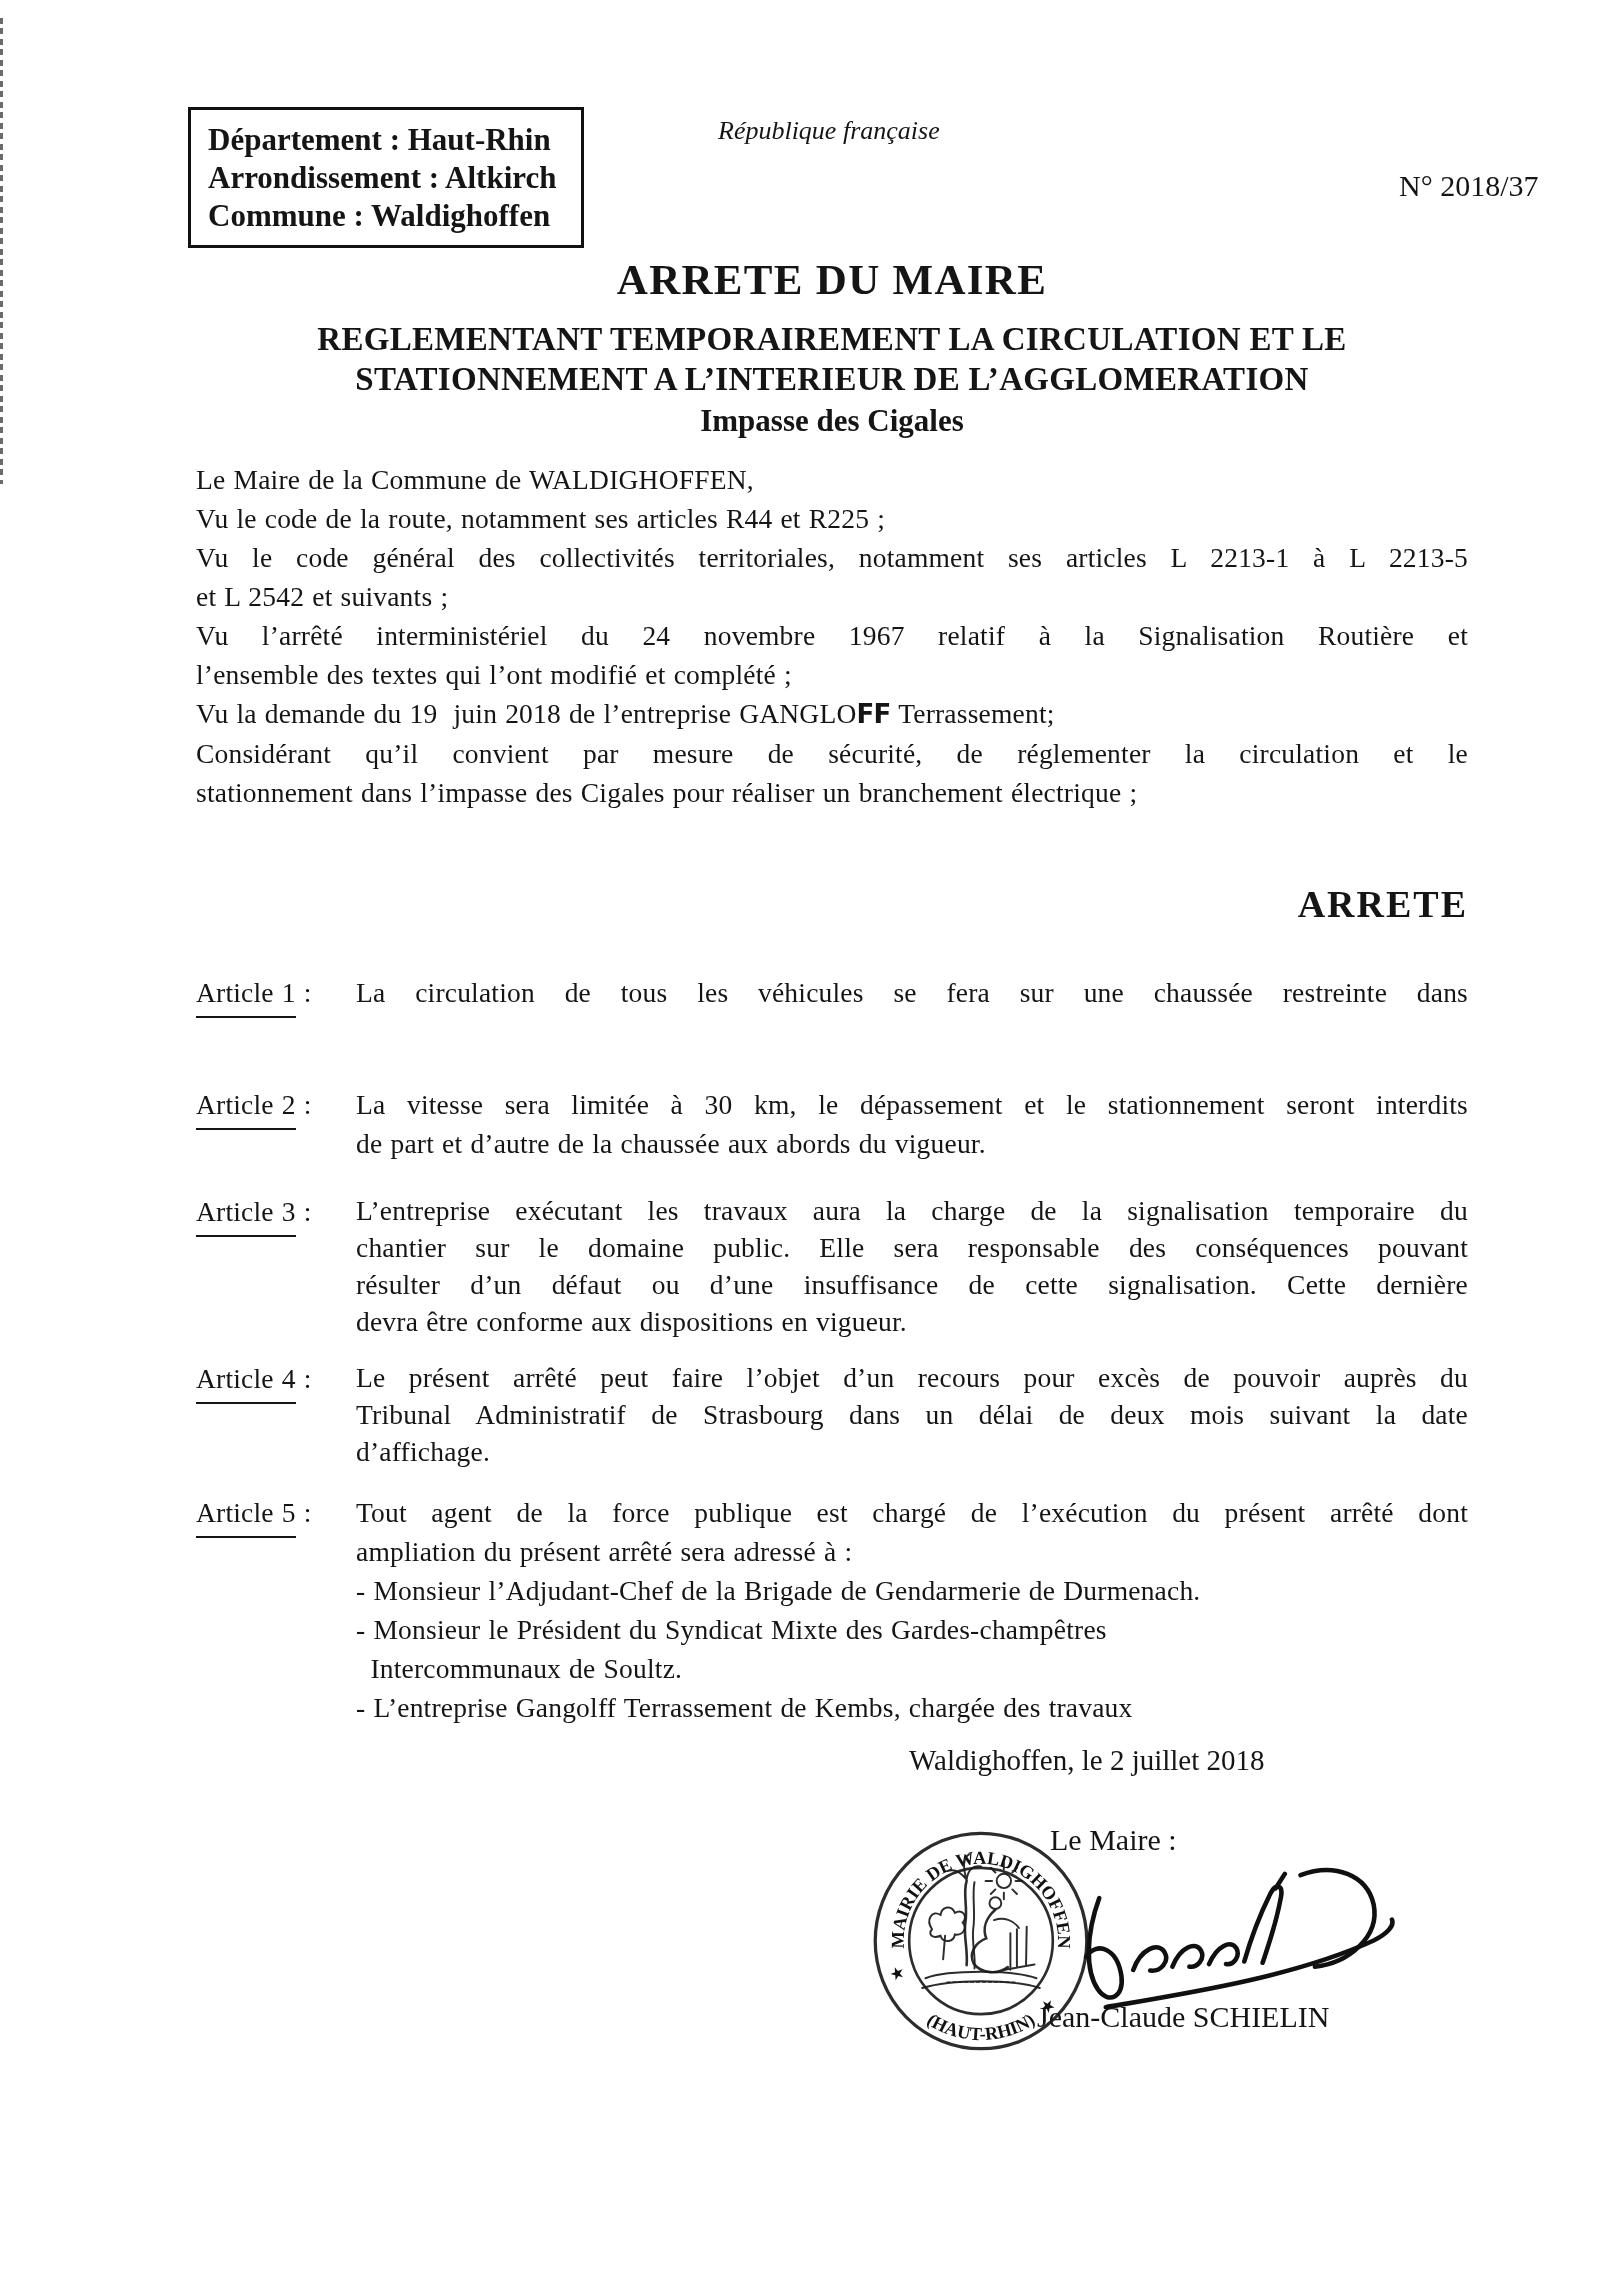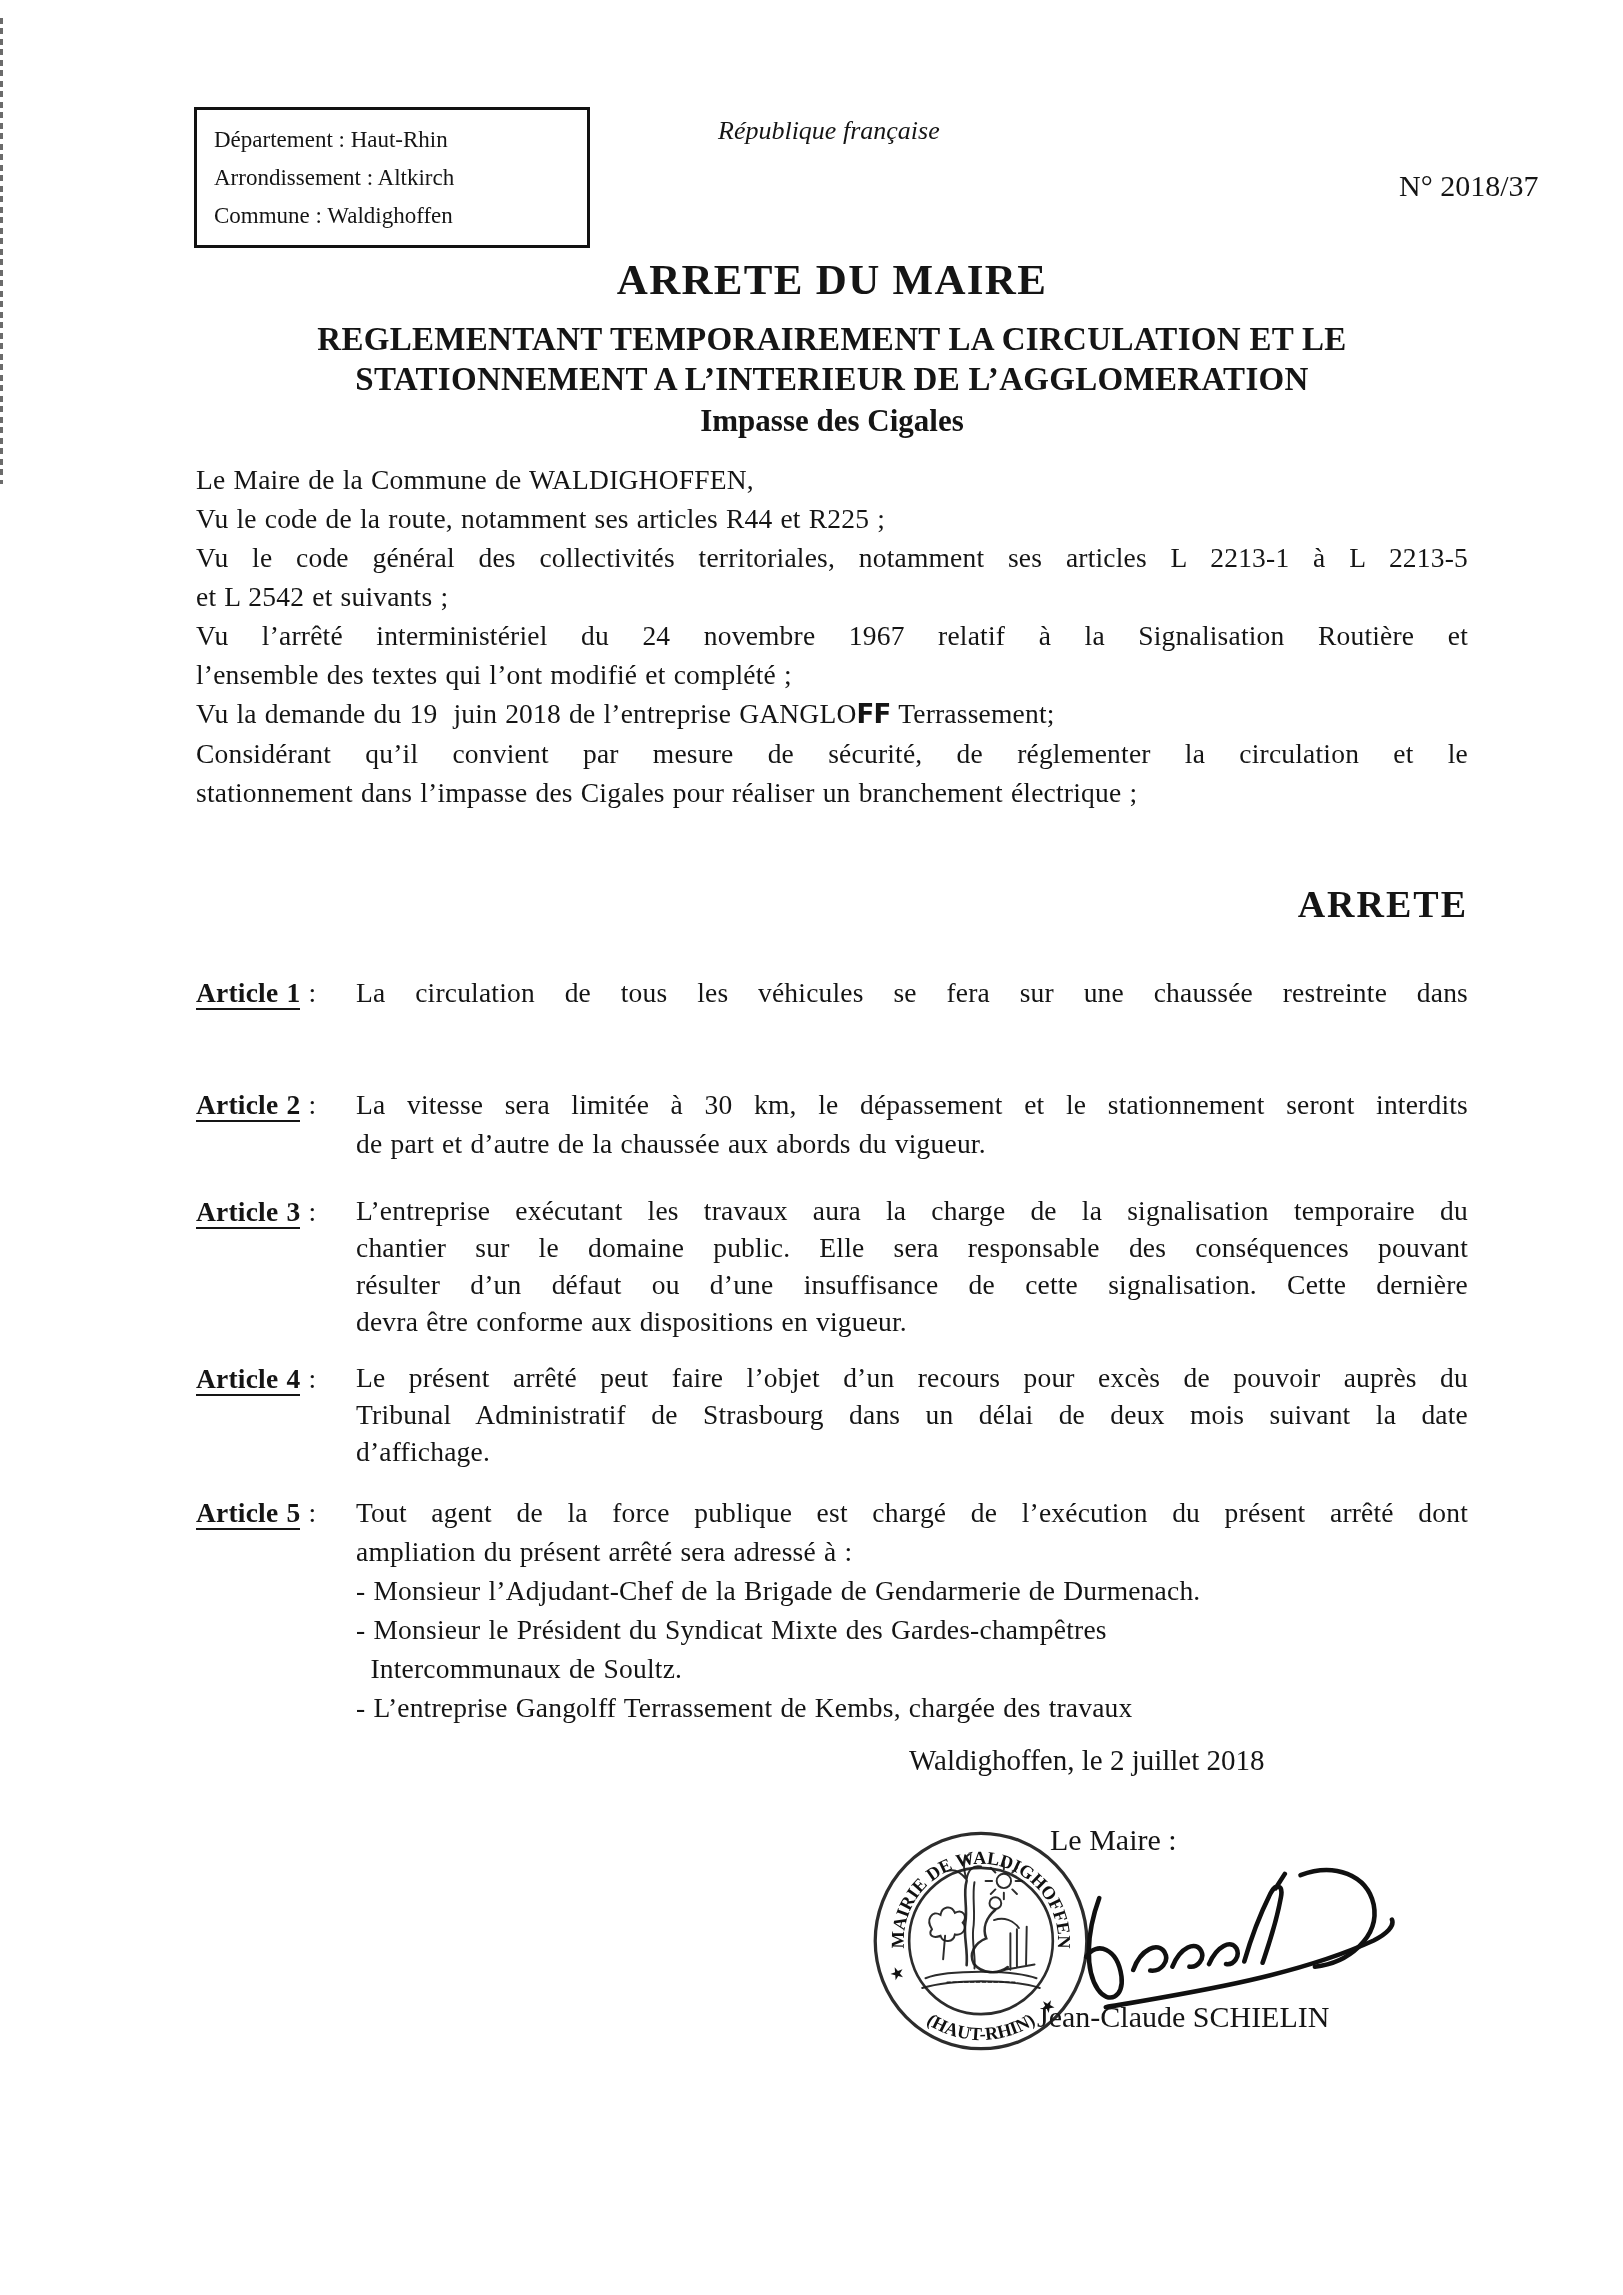--- a/index.html
+++ b/index.html
@@ -11,39 +11,39 @@
   .abs{position:absolute;}
   .body-text{font-size:27.5px; line-height:39px; letter-spacing:0.2px; word-spacing:1px;}
   .line{min-height:39px;}
   .jl{text-align:justify; text-align-last:justify;}
   .pre{white-space:pre-wrap;}
   .bold{font-weight:bold;}
   
   .scan-dash{left:0; top:18.3px; width:3.3px; height:466px;
     background:repeating-linear-gradient(to bottom,#3a3a3a 0 5.9px,transparent 5.9px 10.5px); opacity:.75;}
   
-  .hbox{left:194px; top:107px; width:366px; border:3.3px solid #111;
-    padding:10.5px 6.5px 10.5px 17px; font-size:23px; line-height:38px;}
+  .hbox{left:188px; top:107px; width:366px; border:3.3px solid #111;
+    padding:10.5px 6.5px 10.5px 17px; font-size:31px; line-height:38px;font-weight:bold;}
   .republic{left:710px; top:116px; font-style:italic; font-size:26px;margin-left:8px;}
   .docnum{left:1399px; top:169px; font-size:30px;}
   
   .t-wrap{left:196px; width:1272px; text-align:center;}
   .t-main{top:255px; font-size:43px; font-weight:bold; letter-spacing:1.3px;}
   .t-sub1{top:321px; font-size:33px; font-weight:bold; letter-spacing:0.3px;}
   .t-sub2{top:361px; font-size:33px; font-weight:bold; letter-spacing:0.3px;}
   .t-street{top:403px; font-size:31px; font-weight:bold;}
   .t-arrete{top:882px; font-size:38px; font-weight:bold; letter-spacing:2px;text-align:right;}
   
   .preamble{left:196px; top:460px; width:1272px;}
   .ff{font-weight:bold; font-family:"DejaVu Sans",sans-serif; font-size:26px; letter-spacing:-0.7px;}
   
   .article{position:absolute; left:196px; width:1272px;}
   .article .lines{padding-left:160px;}
   .alabel{position:absolute; left:0; top:0; white-space:pre;}
-  .alabel b{font-weight:bold; border-bottom:2.6px solid #151515; padding-bottom:0;}
+  .alabel b{font-weight:normal; border-bottom:2.6px solid #151515; padding-bottom:8px;}
   .tight .line{line-height:37px; min-height:37px;}
   .list-indent{padding-left:14.4px;}
   
   .place-date{left:909px; top:1744px; font-size:29px;}
   .signer-title{left:1050px; top:1823px; font-size:30px;}
   .signer-name{left:1037px; top:2000px; font-size:30px;}
   .stamp-svg{left:870px; top:1830px;}
   .sig-svg{left:1060px; top:1836px;}
   .ringtext{font-family:"Liberation Serif",serif; font-weight:bold; font-size:28px; fill:#111;}
   .star{font-size:26px; fill:#111; font-family:"DejaVu Sans",sans-serif;}

